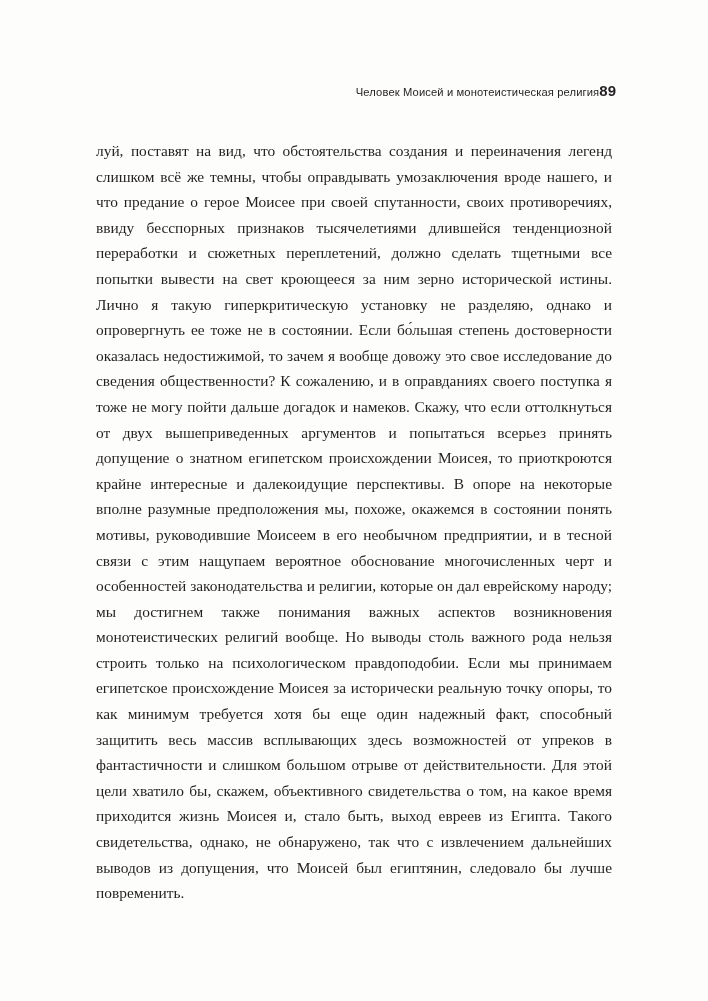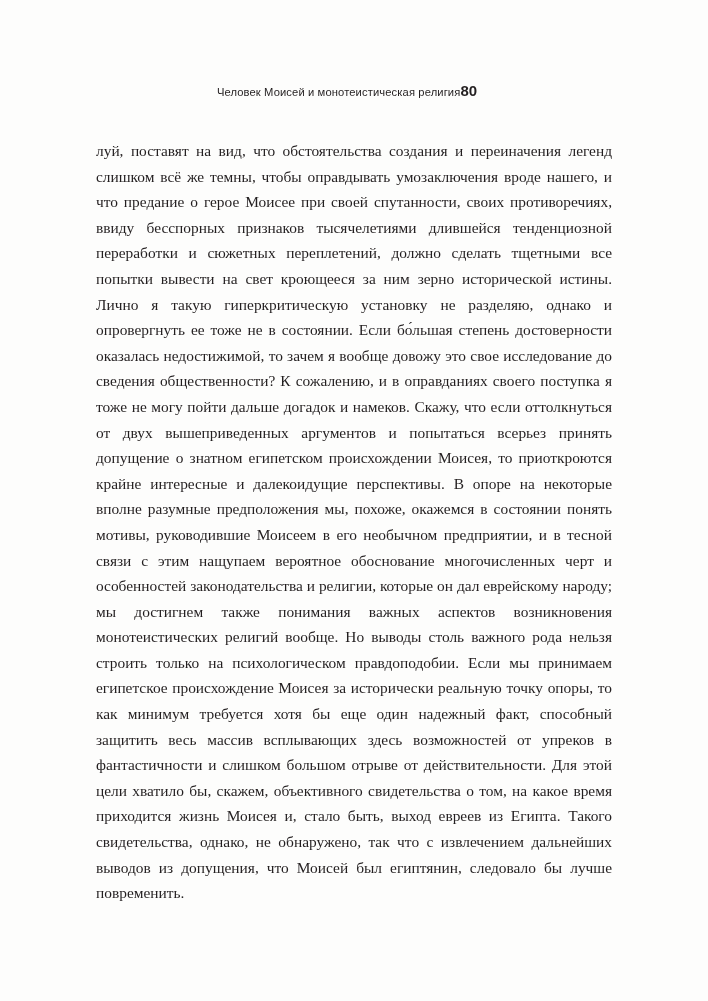--- a/index.html
+++ b/index.html
@@ -18,26 +18,26 @@
   .page {
     position: absolute;
     left: 0;
     top: 0;
     width: 708px;
     height: 1001px;
     background: #fdfdfc;
   }
   .header {
     position: absolute;
-    left: 85px;
+    left: 92px;
     top: 82px;
     width: 524px;
     display: flex;
     align-items: baseline;
-    justify-content: center;
+    justify-content: flex-end;
   }
   .running-title {
     font-family: "Liberation Sans", sans-serif;
     font-size: 11.2px;
     letter-spacing: 0.12px;
     color: #231f20;
     white-space: nowrap;
   }
   .folio {
     font-family: "Liberation Sans", sans-serif;
@@ -61,20 +61,20 @@
     margin: 4px;
   }
 </style>
 </head>
 <body>
 
 <div class="page">
 
   <div class="header">
     <div class="running-title">Человек Моисей и монотеистическая религия</div>
-    <div class="folio">80</div>
+    <div class="folio">89</div>
   </div>
 
   <div class="body-text">
     <p>луй, поставят на вид, что обстоятельства создания и переиначения легенд слишком всё же темны, чтобы оправдывать умозаключения вроде нашего, и что предание о герое Моисее при своей спутанности, своих противоречиях, ввиду бесспорных признаков тысячелетиями длившейся тенденциозной переработки и сюжетных переплетений, должно сделать тщетными все попытки вывести на свет кроющееся за ним зерно исторической истины. Лично я такую гиперкритическую установку не разделяю, однако и опровергнуть ее тоже не в состоянии. Если бо́льшая степень достоверности оказалась недостижимой, то зачем я вообще довожу это свое исследование до сведения общественности? К сожалению, и в оправданиях своего поступка я тоже не могу пойти дальше догадок и намеков. Скажу, что если оттолкнуться от двух вышеприведенных аргументов и попытаться всерьез принять допущение о знатном египетском происхождении Моисея, то приоткроются крайне интересные и далекоидущие перспективы. В опоре на некоторые вполне разумные предположения мы, похоже, окажемся в состоянии понять мотивы, руководившие Моисеем в его необычном предприятии, и в тесной связи с этим нащупаем вероятное обоснование многочисленных черт и особенностей законодательства и религии, которые он дал еврейскому народу; мы достигнем также понимания важных аспектов возникновения монотеистических религий вообще. Но выводы столь важного рода нельзя строить только на психологическом правдоподобии. Если мы принимаем египетское происхождение Моисея за исторически реальную точку опоры, то как минимум требуется хотя бы еще один надежный факт, способный защитить весь массив всплывающих здесь возможностей от упреков в фантастичности и слишком большом отрыве от действительности. Для этой цели хватило бы, скажем, объективного свидетельства о том, на какое время приходится жизнь Моисея и, стало быть, выход евреев из Египта. Такого свидетельства, однако, не обнаружено, так что с извлечением дальнейших выводов из допущения, что Моисей был египтянин, следовало бы лучше повременить.</p>
   </div>
 
 </div>
 
 </body></html>

